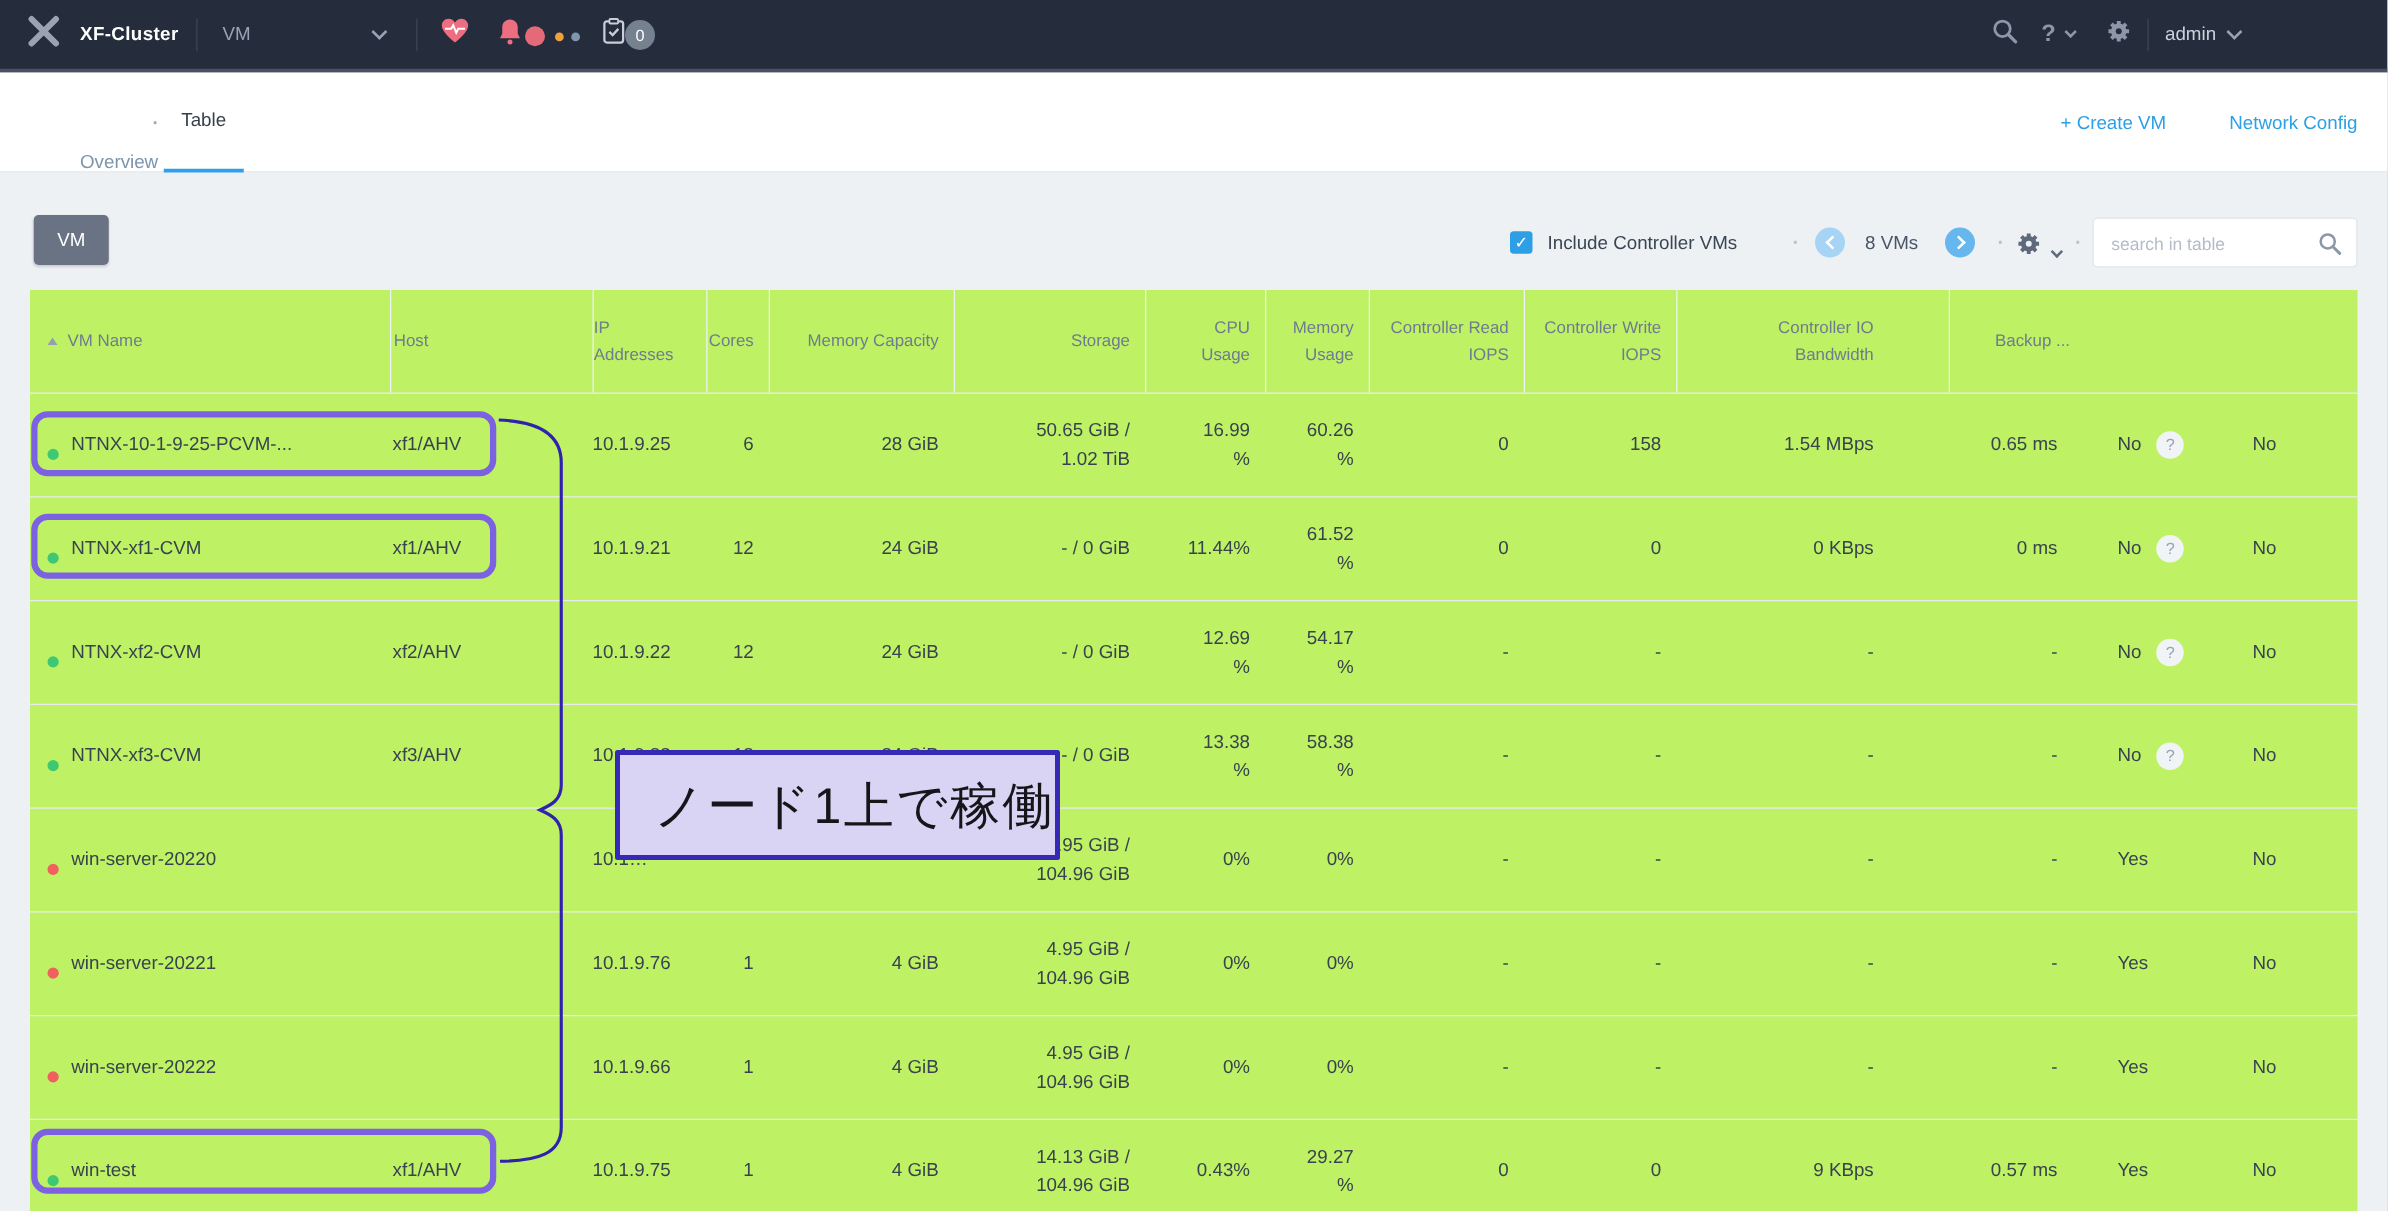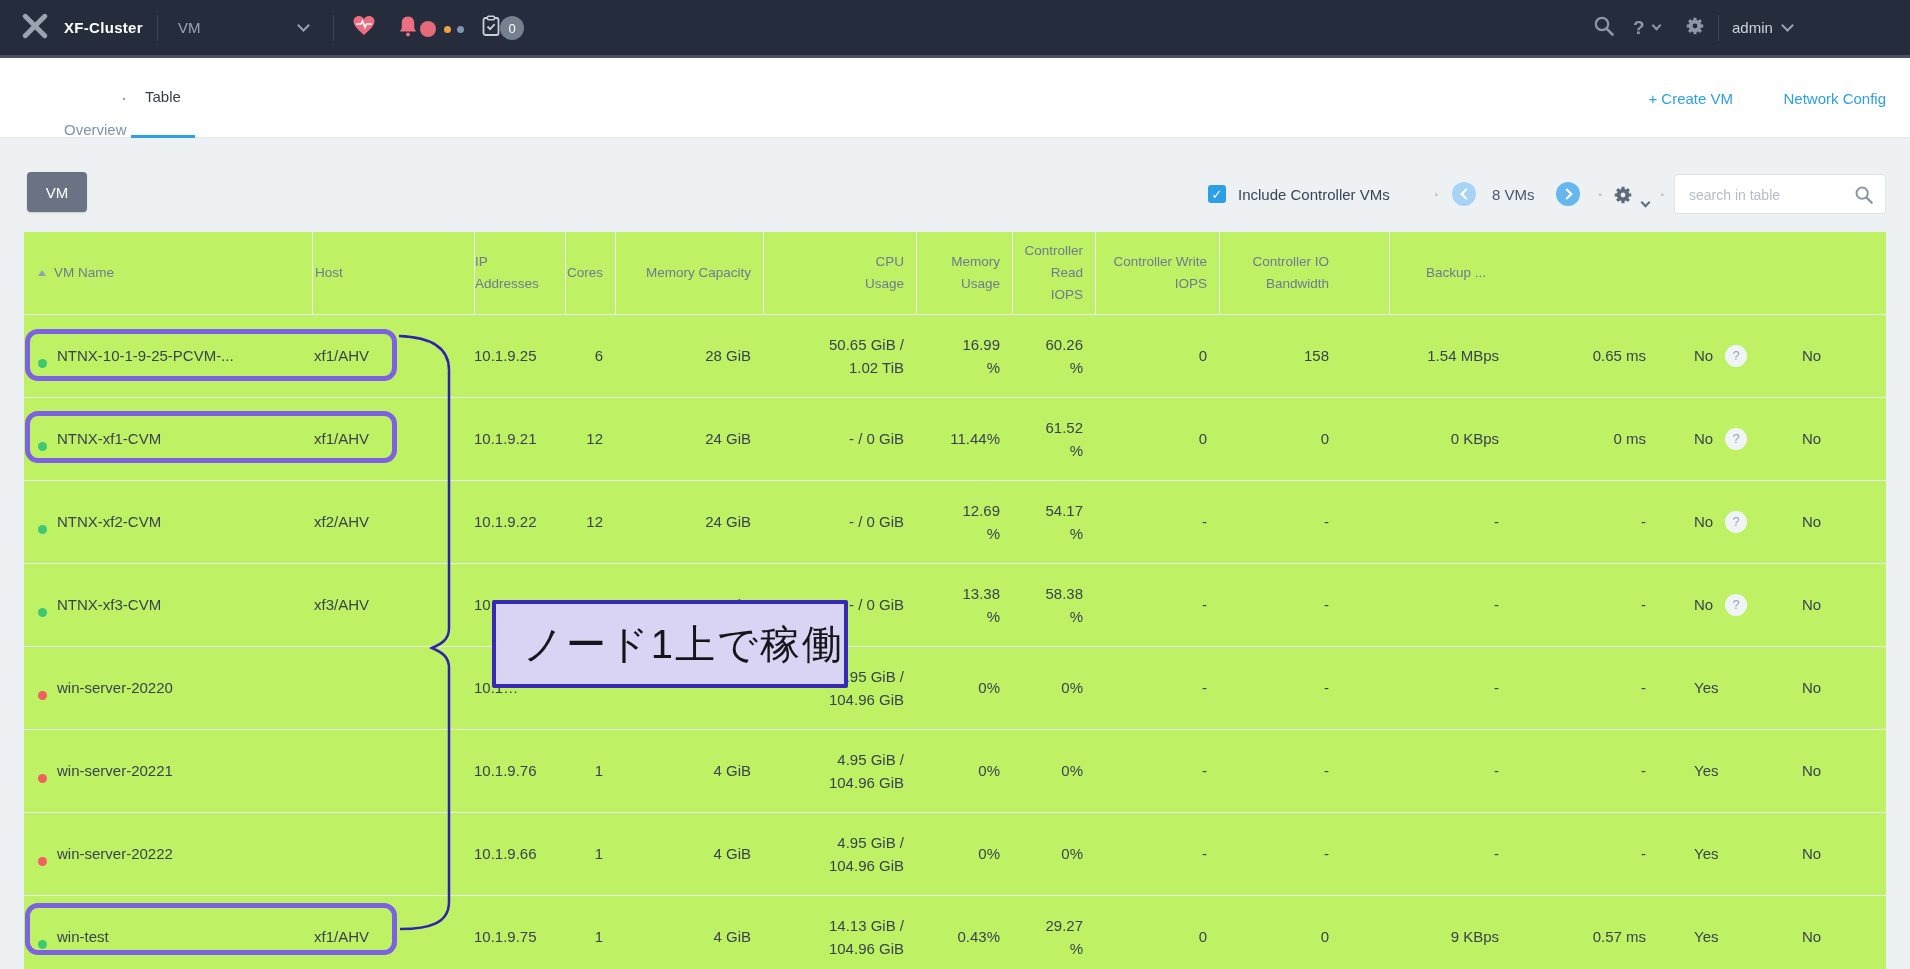--- a/index.html
+++ b/index.html
@@ -255,20 +255,23 @@
       <div class="th col2 al">
         <span>IP
 Addresses</span>
       </div>
       <div class="th col3 ar">
         <span>Cores</span>
       </div>
       <div class="th col4 ar">
         <span>Memory Capacity</span>
       </div>
+      <div class="th col5 ar">
+        <span>Storage</span>
+      </div>
       <div class="th col6 ar">
         <span>CPU
 Usage</span>
       </div>
       <div class="th col7 ar">
         <span>Memory
 Usage</span>
       </div>
       <div class="th col8 ar">
         <span>Controller Read

